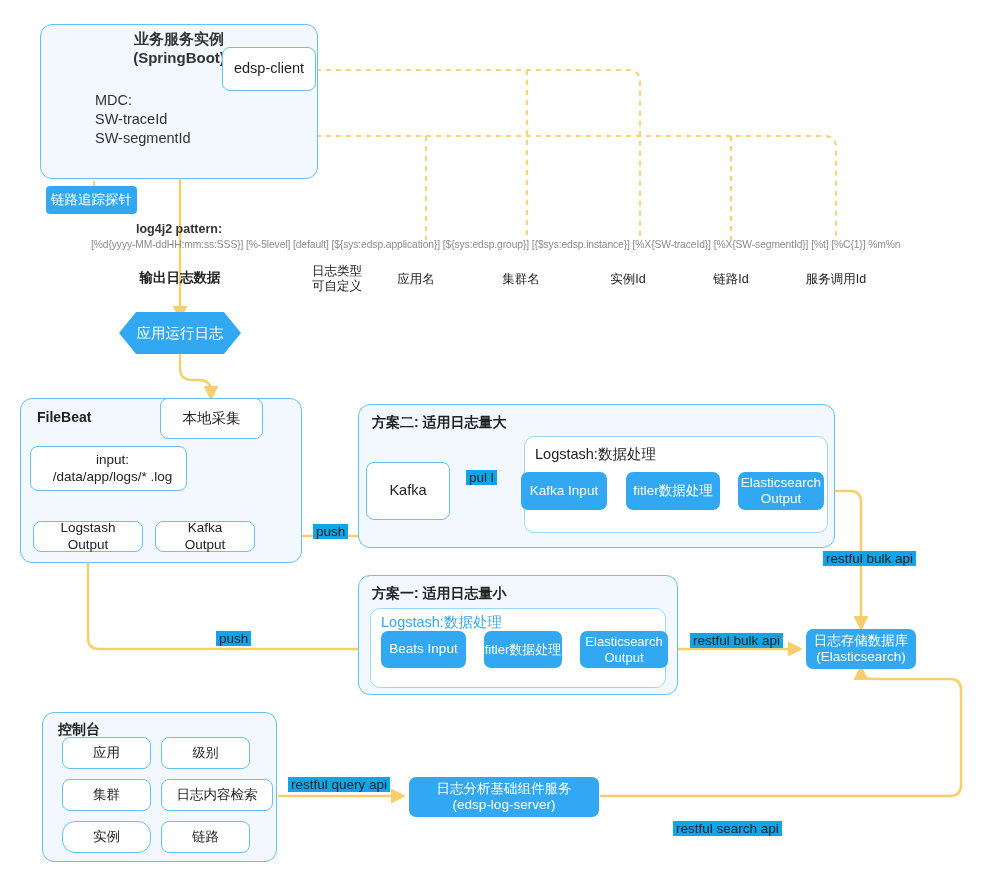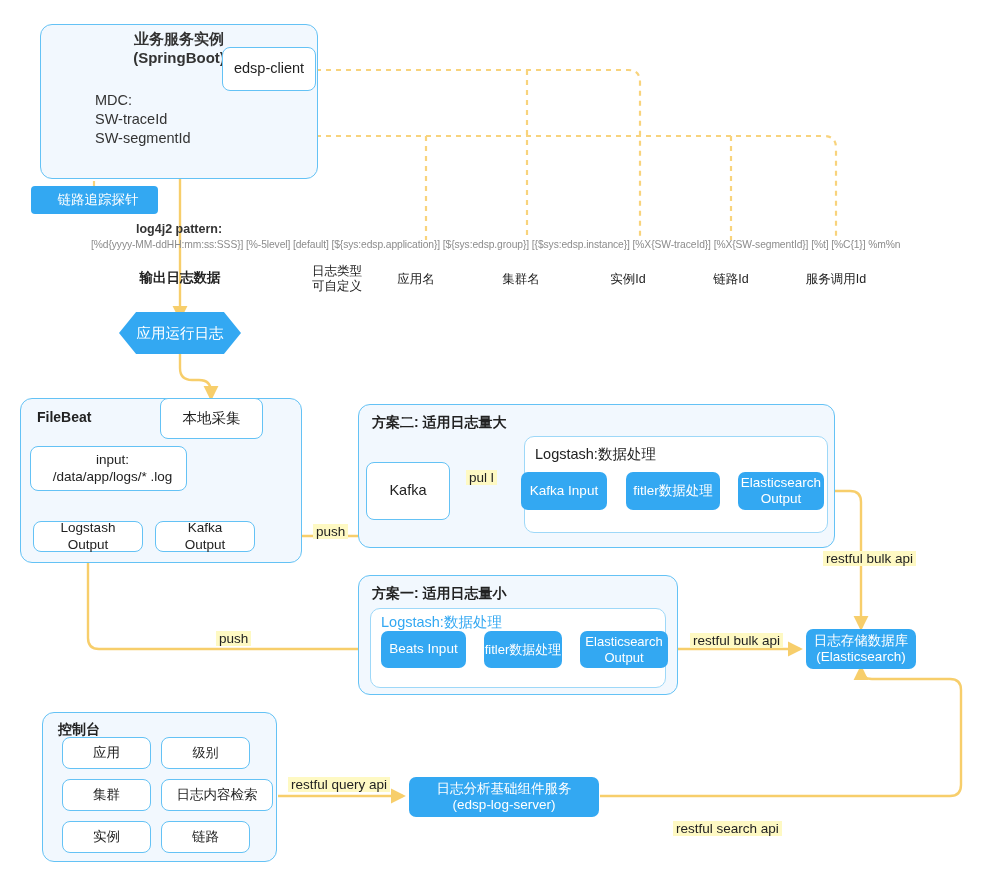--- a/index.html
+++ b/index.html
@@ -22,21 +22,21 @@
   .node{background:#ffffff;border:1.5px solid #64C2F5;border-radius:8px;font-size:14.5px;color:#222;}
   
   .bnode{background:#33A8F2;border-radius:7px;color:#ffffff;font-size:14.5px;}
 
   .txt{position:absolute;}
   .t-bold{font-weight:bold;}
   .t-center{text-align:center;}
   .label-sm{font-size:12.5px;color:#222;}
   .label-md{font-size:13.5px;color:#222;}
   .pattern{font-size:10.3px;color:#8c8c8c;white-space:nowrap;letter-spacing:-0.1px;}
-  .edge-label{font-size:13.5px;color:#222;background:#fef9c3;padding:0 3px;}
+  .edge-label{font-size:13.5px;color:#222;background:#0ea5e9;padding:0 3px;}
 
   .hexwrap{position:absolute;}
   .hex{width:122px;height:42px;background:#33A8F2;
        clip-path:polygon(14% 0,86% 0,100% 50%,86% 100%,14% 100%,0 50%);
        display:flex;align-items:center;justify-content:center;color:#fff;font-size:14.5px;}
 
   .badge{position:absolute;background:#33A8F2;border-radius:4px;color:#fff;
          font-size:13.5px;display:flex;align-items:center;justify-content:center;}
   .two-line{display:flex;flex-direction:column;align-items:center;justify-content:center;}
 </style>
@@ -97,21 +97,21 @@
   <div class="txt t-center t-bold" style="left:40px;top:49px;width:278px;font-size:15px;">(SpringBoot)</div>
 
   <div class="txt" style="left:95px;top:92px;font-size:14.5px;">MDC:</div>
   <div class="txt" style="left:95px;top:111px;font-size:14.5px;">SW-traceId</div>
   <div class="txt" style="left:95px;top:130px;font-size:14.5px;">SW-segmentId</div>
 
   <div class="box node" style="left:222px;top:47px;width:94px;height:44px;">
     <span>edsp-client</span>
   </div>
 
-  <div class="badge" style="left:31px;top:186px;width:120px;height:28px;padding-left:7px;">
+  <div class="badge" style="left:46px;top:186px;width:91px;height:28px;">
     <span>链路追踪探针</span>
   </div>
 
   <div class="txt t-bold" style="left:136px;top:222px;font-size:12.5px;">log4j2 pattern:</div>
   <div class="txt pattern" style="left:91px;top:239px;">[%d{yyyy-MM-ddHH:mm:ss:SSS}] [%-5level] [default] [${sys:edsp.application}] [${sys:edsp.group}] [{$sys:edsp.instance}] [%X{SW-traceId}] [%X{SW-segmentId}] [%t] [%C{1}] %m%n</div>
 
   <div class="txt label-md t-bold t-center" style="left:120px;top:269px;width:120px;">输出日志数据</div>
   <div class="txt label-sm t-center" style="left:297px;top:263px;width:80px;">日志类型</div>
   <div class="txt label-sm t-center" style="left:297px;top:278px;width:80px;">可自定义</div>
   <div class="txt label-sm t-center" style="left:376px;top:271px;width:80px;">应用名</div>
@@ -199,21 +199,21 @@
   </div>
   <div class="box node" style="left:161px;top:737px;width:89px;height:32px;font-size:13px;border-radius:8px;">
     <span>级别</span>
   </div>
   <div class="box node" style="left:62px;top:779px;width:89px;height:32px;font-size:13.5px;">
     <span>集群</span>
   </div>
   <div class="box node" style="left:161px;top:779px;width:112px;height:32px;font-size:13.5px;">
     <span>日志内容检索</span>
   </div>
-  <div class="box node" style="left:62px;top:821px;width:89px;height:32px;font-size:13.5px;">
+  <div class="box node" style="left:62px;top:821px;width:89px;height:32px;font-size:13.5px;border-radius:13px;">
     <span>实例</span>
   </div>
   <div class="box node" style="left:161px;top:821px;width:89px;height:32px;font-size:13.5px;">
     <span>链路</span>
   </div>
 
   <div class="box bnode two-line" style="left:409px;top:777px;width:190px;height:40px;font-size:13.5px;">
     <span>日志分析基础组件服务</span>
     <span>(edsp-log-server)</span>
   </div>

